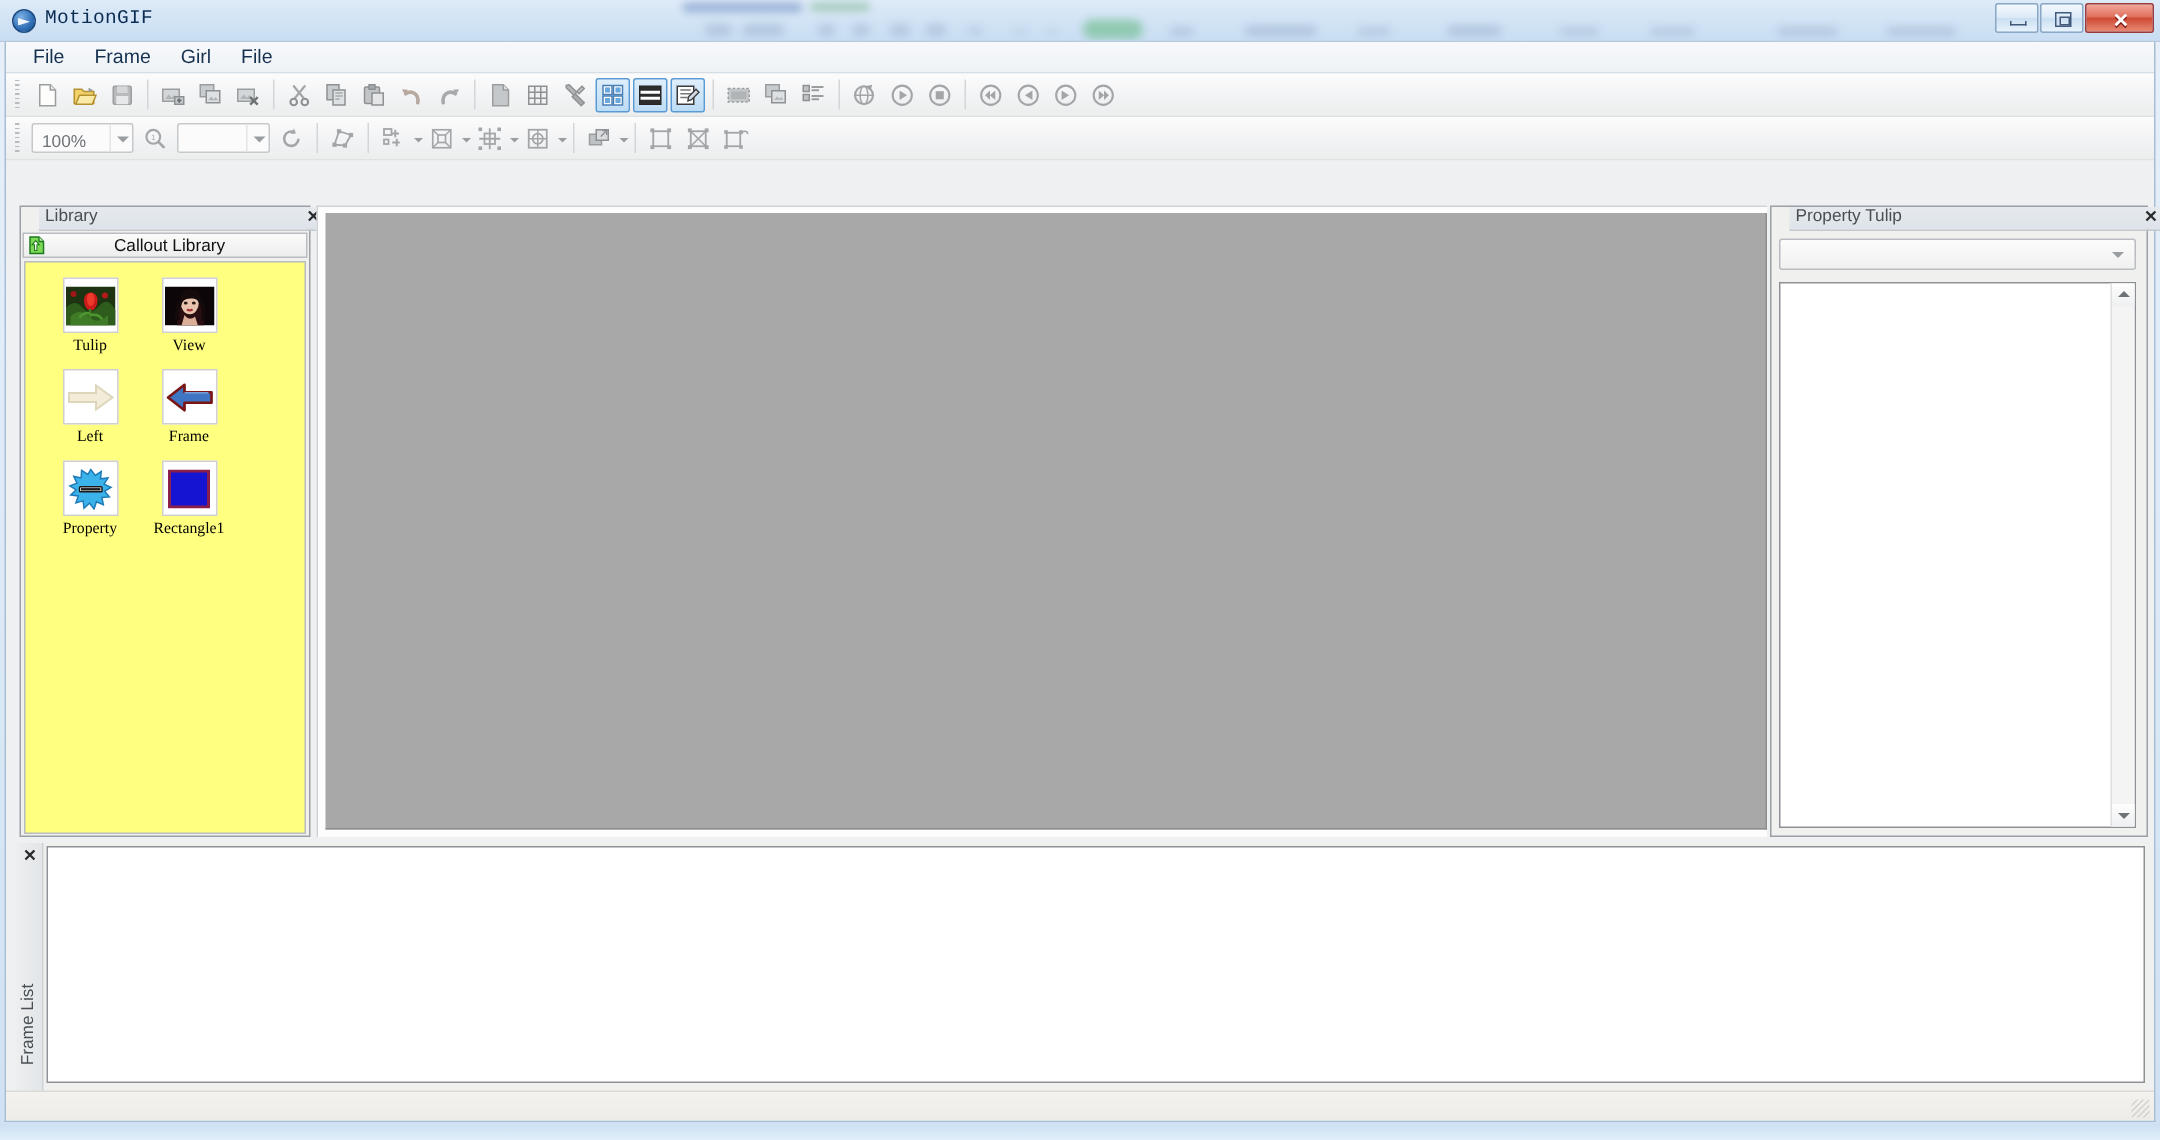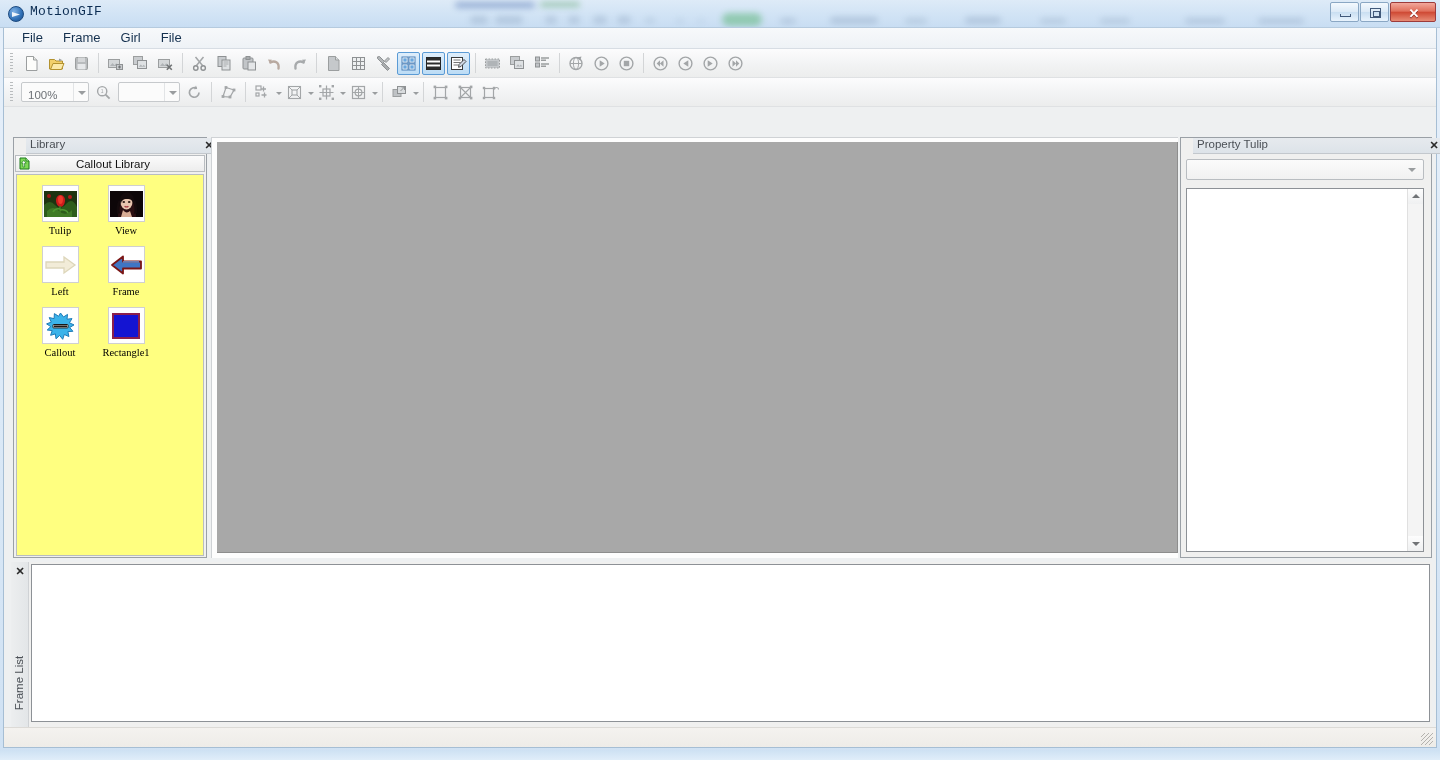--- a/index.html
+++ b/index.html
@@ -958,21 +958,21 @@
             </div>
 
             <div class="lib-item">
               <div class="lib-thumb">
                 <svg width="33" height="28" viewBox="0 0 33 28">
                   <path d="M16.5 1l3 4 4-2.6-0.5 4.8 5-0.6-2.6 4.2 4.6 2.1-4.3 2.6 3.2 3.8-5 0.3 1 4.9-4.6-2-1.6 4.8-3.1-3.9-3.6 3.4-0.6-4.9-4.8 1.4 1.6-4.7-5-0.6 3.6-3.4-4.2-2.7 4.7-1.8-2.1-4.5 4.9 1 0.3-5 4.2 2.7z" fill="#3bb3ea" stroke="#1f7bb8" stroke-width="1"></path>
                   <rect x="9" y="12.5" width="15" height="3.4" rx="0.6" fill="#ffffff" stroke="#1a1a1a" stroke-width="1"></rect>
                   <rect x="10" y="13.4" width="13" height="1.6" fill="#1a1a1a"></rect>
                 </svg>
               </div>
-              <span class="lib-label">Callout</span>
+              <span class="lib-label">Property</span>
             </div>
 
             <div class="lib-item">
               <div class="lib-thumb">
                 <svg width="28" height="26" viewBox="0 0 28 26">
                   <rect x="1" y="1" width="26" height="24" fill="#1414d2" stroke="#8b1f4c" stroke-width="2"></rect>
                 </svg>
               </div>
               <span class="lib-label">Rectangle1</span>
             </div>

